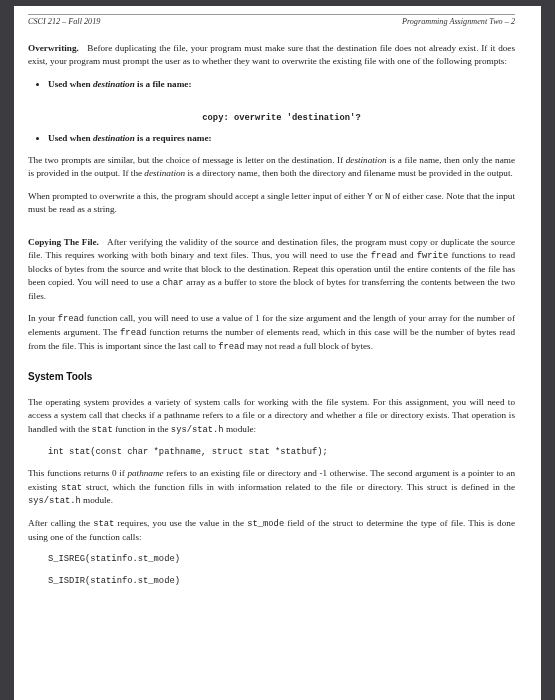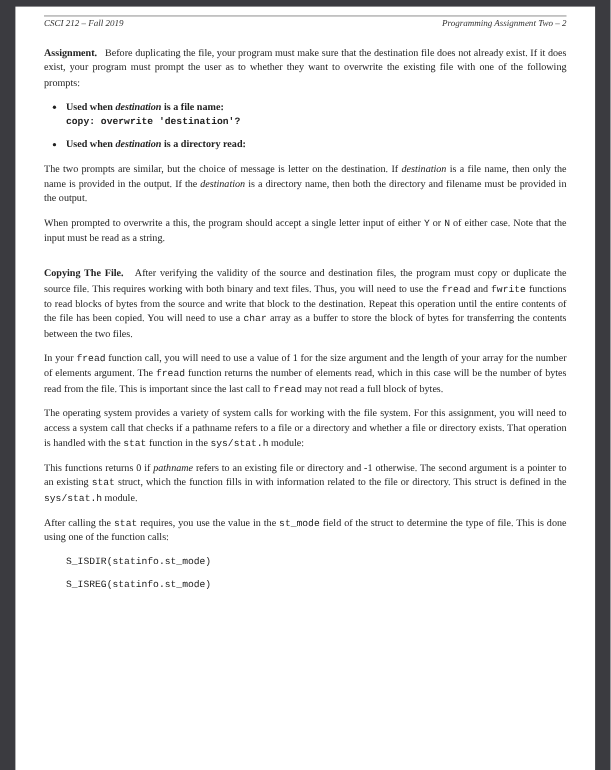--- a/index.html
+++ b/index.html
@@ -8,21 +8,21 @@
     background: #3b3b40;
     font-family: "Times New Roman", Times, serif;
     display: flex;
     justify-content: center;
     padding: 6px 14px 0 14px;
   }
   .page {
     background: #fff;
     width: 100%;
     height: 100%;
-    padding: 8px 26px 0 26px;
+    padding: 8px 26px 0 14px;
     color: #222;
     font-size: 9.2px;
     line-height: 1.45;
     overflow: hidden;
     position: relative;
   }
   .header-row {
     display: flex;
     justify-content: space-between;
     font-style: italic;
@@ -30,75 +30,77 @@
     color: #333;
     margin-bottom: 14px;
     border-top: 0.5px solid #999;
     padding-top: 1px;
   }
   .para { margin-bottom: 9px; text-align: justify; }
   .runin { font-weight: bold; }
   .it { font-style: italic; }
   .bullets { margin: 6px 0 9px 0; padding-left: 20px; font-weight: bold; }
   .bullets li { margin-bottom: 7px; }
-  .bullets li .sub { display: block; margin-top: 1px; }
+  .bullets li .sub { display: block; margin-top: 21px; text-align: center; }
   .mono { font-family: "Courier New", Courier, monospace; font-size: 8.8px; }
   .mono-blk { font-family: "Courier New", Courier, monospace; font-size: 8.8px; margin: 6px 0 9px 20px; }
   .h2 { font-family: Helvetica, Arial, sans-serif; font-weight: bold; font-size: 10px; margin: 16px 0 12px 0; color: #111; }
 </style>
 </head>
 <body>
 
 <div class="page">
 
   <div class="header-row">
     <span>CSCI 212 – Fall 2019</span>
     <span>Programming Assignment Two  –  2</span>
   </div>
 
   <p class="para">
-    <span class="runin">Assignment.</span>&nbsp;&nbsp;&nbsp;<span>Before duplicating the file, your program must make sure that the destination file does not already exist. If it does exist, your program must prompt the user as to whether they want to overwrite the existing file with one of the following prompts:</span>
+    <span class="runin">Overwriting.</span>&nbsp;&nbsp;&nbsp;<span>Before duplicating the file, your program must make sure that the destination file does not already exist. If it does exist, your program must prompt the user as to whether they want to overwrite the existing file with one of the following prompts:</span>
   </p>
 
   <ul class="bullets">
     <li>
       <span>Used when </span><span class="it">destination</span><span> is a file name:</span>
       <span class="sub mono">copy: overwrite 'destination'?</span>
     </li>
     <li>
-      <span>Used when </span><span class="it">destination</span><span> is a directory read:</span>
+      <span>Used when </span><span class="it">destination</span><span> is a requires name:</span>
     </li>
   </ul>
 
   <p class="para">
     <span>The two prompts are similar, but the choice of message is letter on the destination. If </span><span class="it">destination</span><span> is a file name, then only the name is provided in the output. If the </span><span class="it">destination</span><span> is a directory name, then both the directory and filename must be provided in the output.</span>
   </p>
 
   <p class="para">
     <span>When prompted to overwrite a this, the program should accept a single letter input of either </span><span class="mono">Y</span><span> or </span><span class="mono">N</span><span> of either case. Note that the input must be read as a string.</span>
   </p>
 
   <p class="para" style="margin-top:19px;">
     <span class="runin">Copying The File.</span>&nbsp;&nbsp;&nbsp;<span>After verifying the validity of the source and destination files, the program must copy or duplicate the source file. This requires working with both binary and text files. Thus, you will need to use the </span><span class="mono">fread</span><span> and </span><span class="mono">fwrite</span><span> functions to read blocks of bytes from the source and write that block to the destination. Repeat this operation until the entire contents of the file has been copied. You will need to use a </span><span class="mono">char</span><span> array as a buffer to store the block of bytes for transferring the contents between the two files.</span>
   </p>
 
   <p class="para">
     <span>In your </span><span class="mono">fread</span><span> function call, you will need to use a value of 1 for the size argument and the length of your array for the number of elements argument. The </span><span class="mono">fread</span><span> function returns the number of elements read, which in this case will be the number of bytes read from the file. This is important since the last call to </span><span class="mono">fread</span><span> may not read a full block of bytes.</span>
   </p>
 
+  <div class="h2">System Tools</div>
 
   <p class="para">
     <span>The operating system provides a variety of system calls for working with the file system. For this assignment, you will need to access a system call that checks if a pathname refers to a file or a directory and whether a file or directory exists. That operation is handled with the </span><span class="mono">stat</span><span> function in the </span><span class="mono">sys/stat.h</span><span> module:</span>
   </p>
 
+  <div class="mono-blk">int stat(const char *pathname, struct stat *statbuf);</div>
 
   <p class="para">
     <span>This functions returns 0 if </span><span class="it">pathname</span><span> refers to an existing file or directory and -1 otherwise. The second argument is a pointer to an existing </span><span class="mono">stat</span><span> struct, which the function fills in with information related to the file or directory. This struct is defined in the </span><span class="mono">sys/stat.h</span><span> module.</span>
   </p>
 
   <p class="para">
     <span>After calling the </span><span class="mono">stat</span><span> requires, you use the value in the </span><span class="mono">st_mode</span><span> field of the struct to determine the type of file. This is done using one of the function calls:</span>
   </p>
 
+  <div class="mono-blk">S_ISREG(statinfo.st_mode)</div>
   <div class="mono-blk">S_ISDIR(statinfo.st_mode)</div>
-  <div class="mono-blk">S_ISREG(statinfo.st_mode)</div>
 
 </div>
 
 </body></html>

